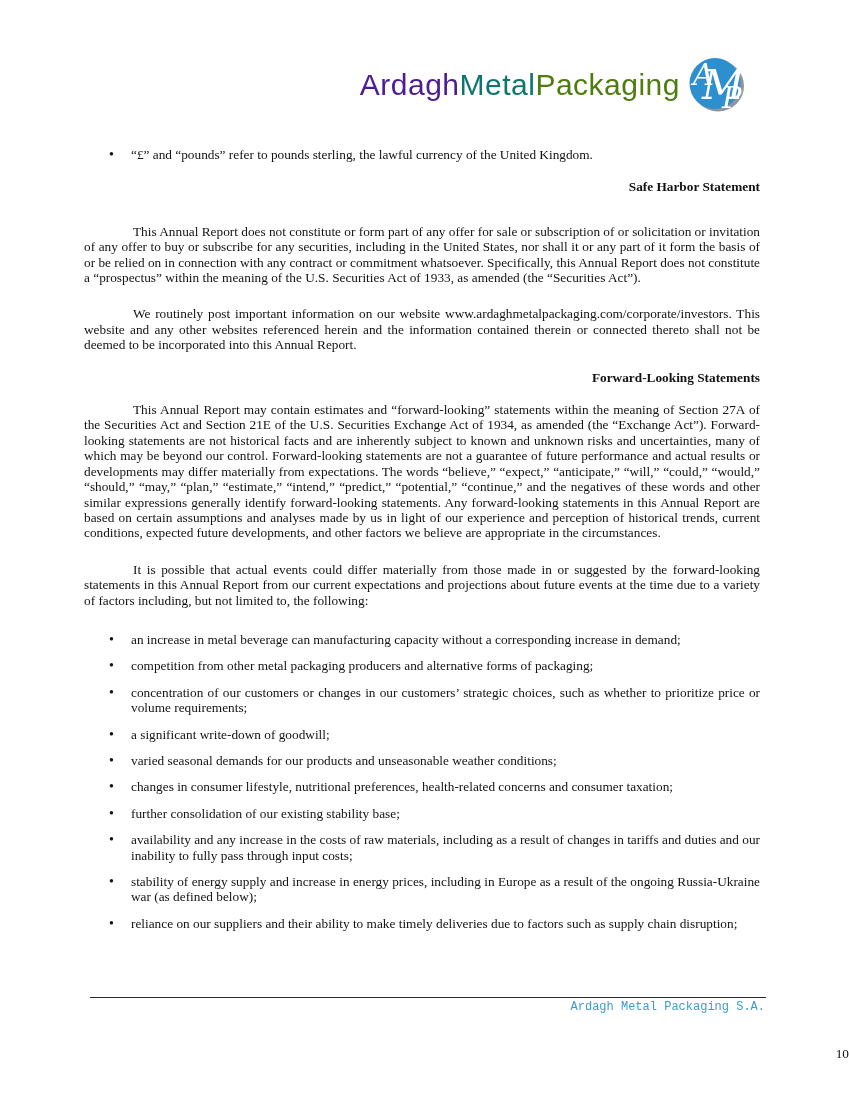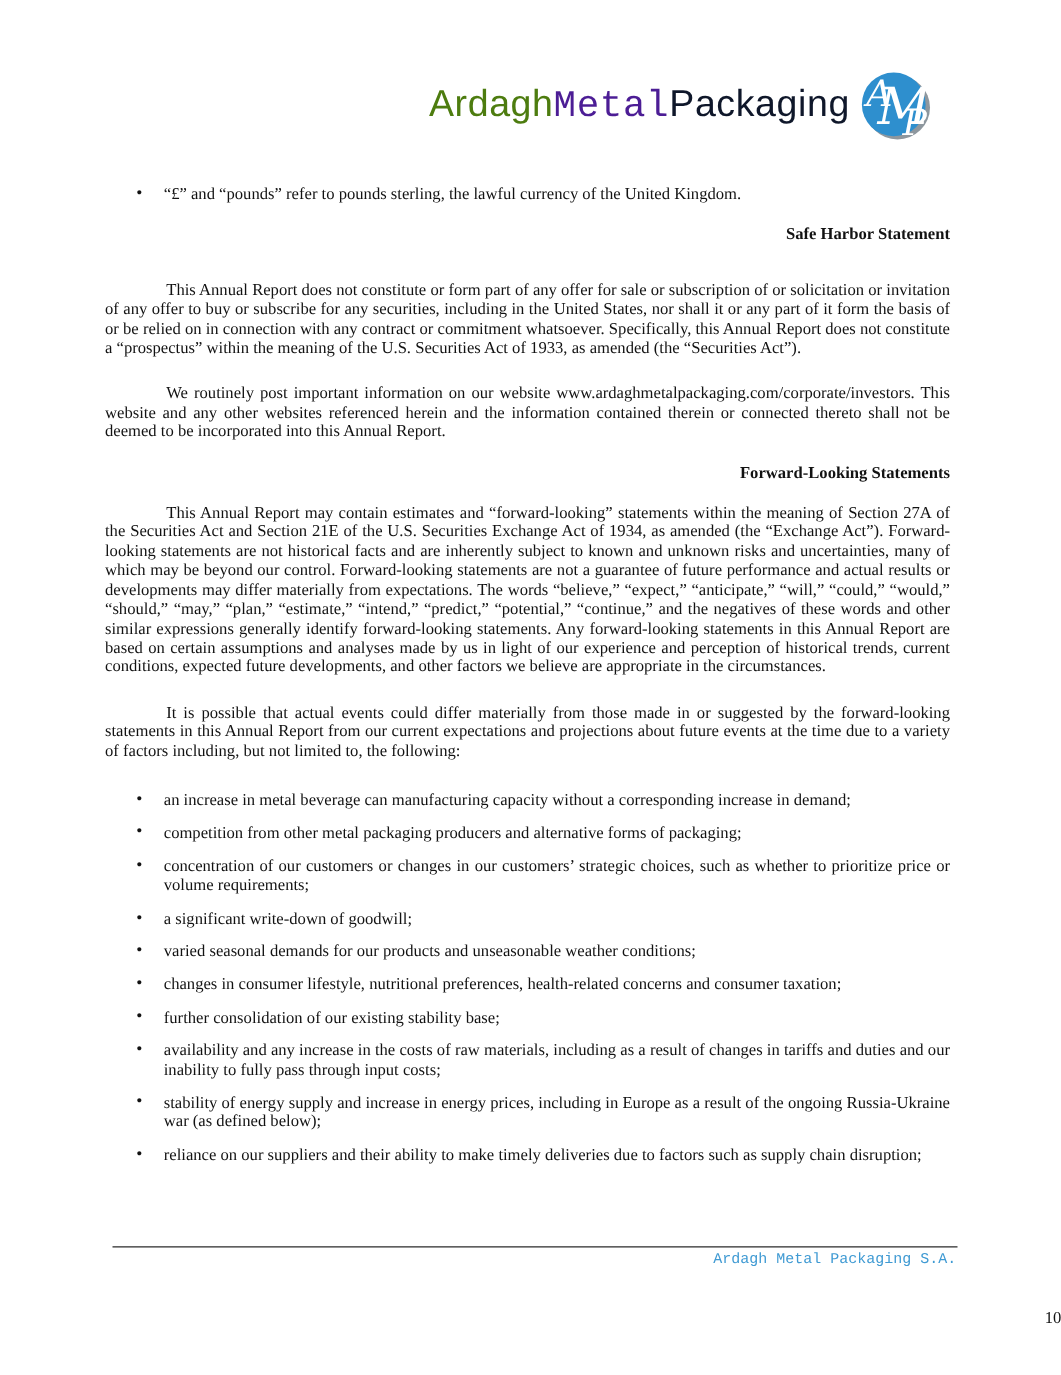--- a/index.html
+++ b/index.html
@@ -25,23 +25,23 @@
     align-items: center;
     gap: 7px;
   }
   .wordmark {
     font-family: "Liberation Sans", sans-serif;
     font-weight: 300;
     font-size: 30px;
     letter-spacing: 0.5px;
     white-space: nowrap;
   }
-  .wm-ardagh   { color: #4d7c0f; }
-  .wm-metal    { color: #4c1d95; font-family: Liberation Mono, monospace; }
-  .wm-packaging{ color: #0f172a; }
+  .wm-ardagh   { color: #4c1d95; }
+  .wm-metal    { color: #0f766e; }
+  .wm-packaging{ color: #4d7c0f; }
   .logo-badge { width: 58px; height: 58px; flex: 0 0 auto; }
   
   .content {
     position: absolute;
     top: 147px;
     left: 84px;
     width: 676px;
     font-size: 13.3px;
     line-height: 15.4px;
     text-align: justify;

